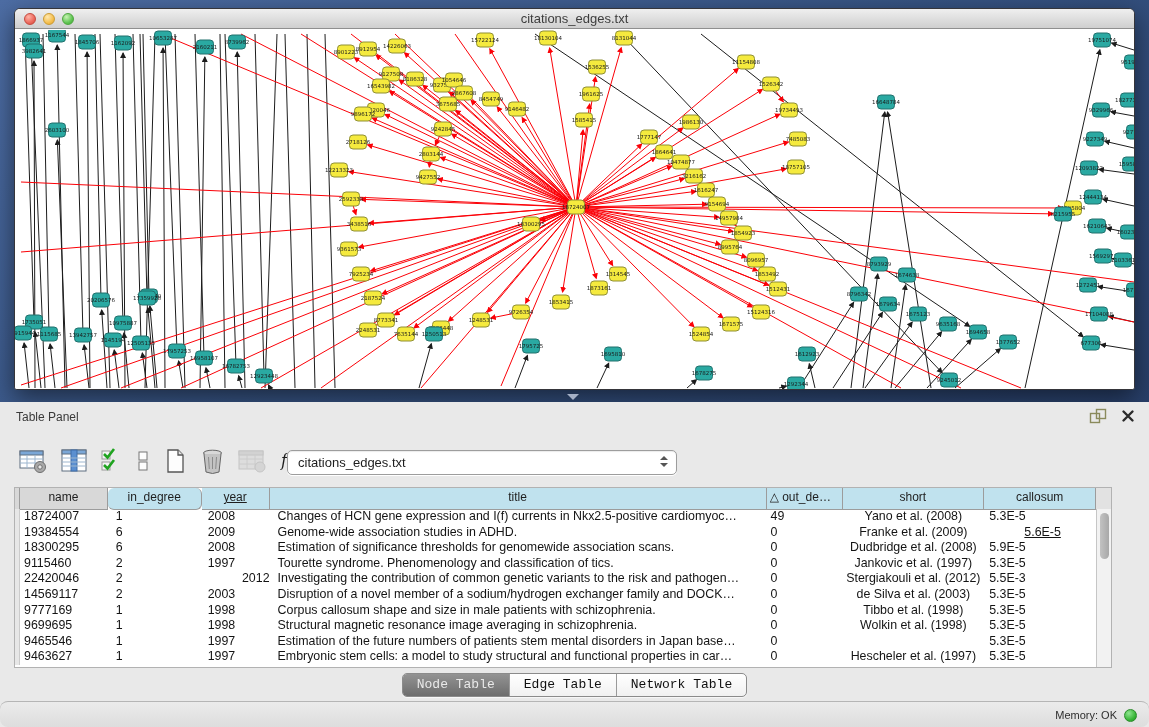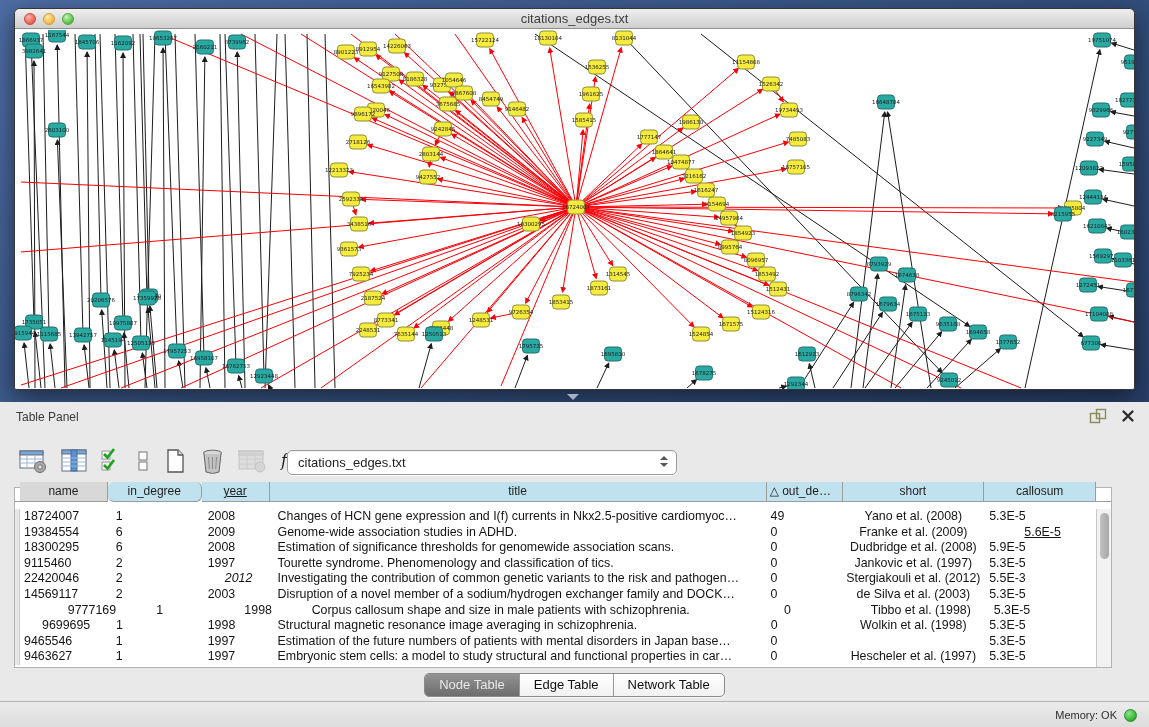--- a/index.html
+++ b/index.html
@@ -40,44 +40,44 @@
   .tselect { position:absolute; left:287px; top:48px; width:390px; height:25px; background:#fff;
     border:1px solid #9d9d9d; border-radius:5px; box-shadow:inset 0 1px 1px rgba(0,0,0,.08), 0 1px 0 #fff;
     font-size:13px; color:#1d1d1d; line-height:23px; padding-left:10px; }
   .tsel-arrows { position:absolute; right:8px; top:5px; display:flex; flex-direction:column; gap:3px; }
   .tsel-arrows i { display:block; width:0; height:0; border-left:4px solid transparent; border-right:4px solid transparent; }
   .tsel-arrows .up { border-bottom:4px solid #555; }
   .tsel-arrows .dn { border-top:4px solid #555; }
 
   .tablebox { position:absolute; left:14px; top:85px; width:1098px; height:181px;
     background:#fff; border:1px solid #b2b2b2; }
-  .thead { display:flex; height:14px;align-items:flex-end; }
+  .thead { display:flex; height:22px; }
   .th { border-right:1px solid #9c9c9c; border-bottom:1px solid #9c9c9c; background:#c0e2ee;
     font-size:12px; color:#1e1e1e; text-align:center; line-height:19px; overflow:hidden; white-space:nowrap; }
   .th.gray { background:#d8d8d8; }
   .th.gutter { background:#d8d8d8; }
   .th.filler { background:#e2e2e2; border-right:none; }
   .tbody { position:absolute; top:21px; left:0; right:15px; bottom:0; overflow:hidden; }
   .tr { display:flex; height:15.6px; }
   .td { font-size:12.4px; line-height:15.4px; color:#141414; overflow:hidden; white-space:nowrap; }
   .td.gutter { background:#e7e7e7; border-right:1px solid #cccccc; }
   .vscroll { position:absolute; top:21px; right:0; bottom:0; width:15px; background:#f2f2f2; border-left:1px solid #c6c6c6; }
   .vthumb { position:absolute; top:4px; left:2.5px; width:9px; height:46px; border-radius:5px;
     background:linear-gradient(90deg,#c2c2c2,#a8a8a8); }
 
   .tabsrow { position:absolute; top:271px; left:0; width:100%; display:flex; justify-content:center; }
   .seg { display:flex; border:1px solid #8b8b8b; border-radius:5px; overflow:hidden;
     background:linear-gradient(#ffffff,#f1f1f1); box-shadow:0 1px 1px rgba(255,255,255,.7); }
-  .seg .tab { font-family:Liberation Sans, sans-serif; font-size:13px; padding:3px 14px 4px 14px;
+  .seg .tab { font-family:Liberation Mono, monospace; font-size:13px; padding:3px 14px 4px 14px;
     border:none; background:transparent; color:#101010; border-left:1px solid #9a9a9a; cursor:default; }
   .seg .tab:first-child { border-left:none; }
   .seg .tab.sel { background:linear-gradient(#939393,#6d6d6d); color:#e9e9e9; }
 
   .statusbar { position:absolute; bottom:0; left:0; width:100%; height:26px;
-    border-top:1px solid #b5b5b5; background:linear-gradient(#ebebeb,#dddddd); }
+    border-top:1px solid #b5b5b5; background:linear-gradient(#ebebeb,#dddddd);border-radius:8px; }
   .status-right { position:absolute; right:12px; top:0; height:26px; display:flex; align-items:center; gap:7px; }
   .mem-label { font-size:11px; color:#2e2e2e; }
   .mem-dot { width:13px; height:13px; border-radius:50%;
     background:radial-gradient(circle at 35% 30%, #8fe58f, #35b435 65%, #249324); border:1px solid #2a8c2a; }
 </style>
 </head>
 <body>
 
 <div class="desktop">
   <div class="gwindow">
@@ -883,62 +883,62 @@
           <div class="td" style="width: 68px; text-align: left; padding-left: 6px;">1997</div>
           <div class="td" style="width: 498px; text-align: left; padding-left: 8px;">Tourette syndrome. Phenomenology and classification of tics.</div>
           <div class="td" style="width: 76px; text-align: left; padding-left: 4px;">0</div>
           <div class="td" style="width: 142px; text-align: center;">Jankovic et al. (1997)</div>
           <div class="td" style="width: 112px; text-align: left; padding-left: 5px;">5.3E-5</div>
         </div>
         <div class="tr">
           <div class="td gutter" style="width: 5px;"></div>
           <div class="td" style="width: 88px; text-align: left; padding-left: 4px;">22420046</div>
           <div class="td" style="width: 94px; text-align: left; padding-left: 8px;">2</div>
-          <div class="td" style="width: 68px; text-align: center; padding-left: 6px; font-style: italic;">2012</div>
+          <div class="td" style="width: 68px; text-align: right; padding-left: 6px;">2012</div>
           <div class="td" style="width: 498px; text-align: left; padding-left: 8px;">Investigating the contribution of common genetic variants to the risk and pathogen…</div>
           <div class="td" style="width: 76px; text-align: left; padding-left: 4px;">0</div>
           <div class="td" style="width: 142px; text-align: center;">Stergiakouli et al. (2012)</div>
           <div class="td" style="width: 112px; text-align: left; padding-left: 5px;">5.5E-3</div>
         </div>
         <div class="tr">
           <div class="td gutter" style="width: 5px;"></div>
           <div class="td" style="width: 88px; text-align: left; padding-left: 4px;">14569117</div>
           <div class="td" style="width: 94px; text-align: left; padding-left: 8px;">2</div>
           <div class="td" style="width: 68px; text-align: left; padding-left: 6px;">2003</div>
           <div class="td" style="width: 498px; text-align: left; padding-left: 8px;">Disruption of a novel member of a sodium/hydrogen exchanger family and DOCK…</div>
           <div class="td" style="width: 76px; text-align: left; padding-left: 4px;">0</div>
           <div class="td" style="width: 142px; text-align: center;">de Silva et al. (2003)</div>
           <div class="td" style="width: 112px; text-align: left; padding-left: 5px;">5.3E-5</div>
         </div>
         <div class="tr">
           <div class="td gutter" style="width: 5px;"></div>
-          <div class="td" style="width: 88px; text-align: left; padding-left: 4px; margin-left: 44px;">9777169</div>
+          <div class="td" style="width: 88px; text-align: left; padding-left: 4px;">9777169</div>
           <div class="td" style="width: 94px; text-align: left; padding-left: 8px;">1</div>
           <div class="td" style="width: 68px; text-align: left; padding-left: 6px;">1998</div>
           <div class="td" style="width: 498px; text-align: left; padding-left: 8px;">Corpus callosum shape and size in male patients with schizophrenia.</div>
           <div class="td" style="width: 76px; text-align: left; padding-left: 4px;">0</div>
           <div class="td" style="width: 142px; text-align: center;">Tibbo et al. (1998)</div>
           <div class="td" style="width: 112px; text-align: left; padding-left: 5px;">5.3E-5</div>
         </div>
         <div class="tr">
           <div class="td gutter" style="width: 5px;"></div>
-          <div class="td" style="width: 88px; text-align: left; padding-left: 22px;">9699695</div>
+          <div class="td" style="width: 88px; text-align: left; padding-left: 4px;">9699695</div>
           <div class="td" style="width: 94px; text-align: left; padding-left: 8px;">1</div>
           <div class="td" style="width: 68px; text-align: left; padding-left: 6px;">1998</div>
           <div class="td" style="width: 498px; text-align: left; padding-left: 8px;">Structural magnetic resonance image averaging in schizophrenia.</div>
           <div class="td" style="width: 76px; text-align: left; padding-left: 4px;">0</div>
           <div class="td" style="width: 142px; text-align: center;">Wolkin et al. (1998)</div>
           <div class="td" style="width: 112px; text-align: left; padding-left: 5px;">5.3E-5</div>
         </div>
         <div class="tr">
           <div class="td gutter" style="width: 5px;"></div>
           <div class="td" style="width: 88px; text-align: left; padding-left: 4px;">9465546</div>
           <div class="td" style="width: 94px; text-align: left; padding-left: 8px;">1</div>
           <div class="td" style="width: 68px; text-align: left; padding-left: 6px;">1997</div>
-          <div class="td" style="width: 498px; text-align: left; padding-left: 8px;">Estimation of the future numbers of patients with mental disorders in Japan base…</div>
+          <div class="td" style="width: 498px; text-align: left; padding-left: 8px;">Estimation of the future numbers of patients stem mental disorders in Japan base…</div>
           <div class="td" style="width: 76px; text-align: left; padding-left: 4px;">0</div>
           <div class="td" style="width: 142px; text-align: center; margin-top: 19px;">Nakamura et al. (1997)</div>
           <div class="td" style="width: 112px; text-align: left; padding-left: 5px;">5.3E-5</div>
         </div>
         <div class="tr">
           <div class="td gutter" style="width: 5px;"></div>
           <div class="td" style="width: 88px; text-align: left; padding-left: 4px;">9463627</div>
           <div class="td" style="width: 94px; text-align: left; padding-left: 8px;">1</div>
           <div class="td" style="width: 68px; text-align: left; padding-left: 6px;">1997</div>
           <div class="td" style="width: 498px; text-align: left; padding-left: 8px;">Embryonic stem cells: a model to study structural and functional properties in car…</div>

